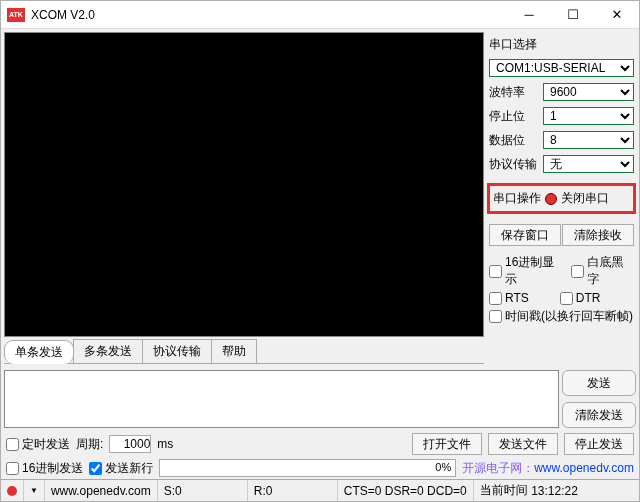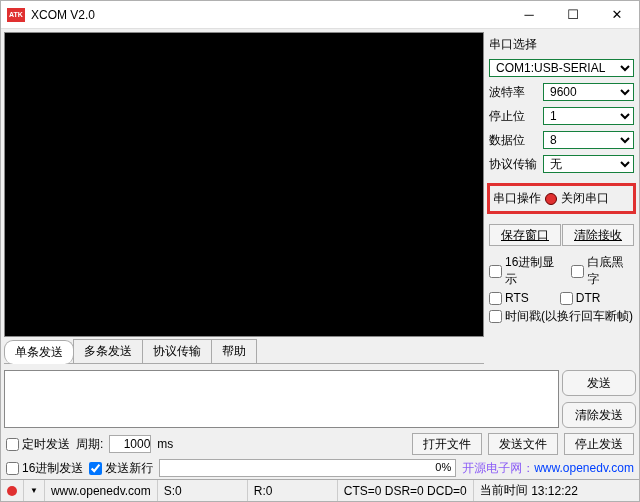--- a/index.html
+++ b/index.html
@@ -34,21 +34,21 @@
 .optrow input[type=text] { width: 42px; border: 1px solid #aaa; height: 18px; font-size: 12px; text-align: right; }
 .progress { flex: 1; height: 18px; border: 1px solid #aaa; background: #fff; position: relative; }
 .progress span { position: absolute; right: 4px; top: 1px; font-size: 11px; }
 .adrow { padding: 2px 5px; font-size: 12px; }
 .adrow a { color: #0040ff; text-decoration: none; }
 .adrow .red { color: #8b5cf6; }
 .status { height: 22px; border-top: 1px solid #aaa; display: flex; align-items: center; background: #f0f0f0; font-size: 12px; }
 .status .cell { padding: 0 6px; border-right: 1px solid #ccc; height: 100%; display: flex; align-items: center; }
 .status .dot { width: 10px; height: 10px; border-radius: 50%; background: #e03030; }
 .status .tri { font-size: 8px; }
-.btnrow { display: flex; gap: 1px; padding: 0 2px; text-decoration: underline; }
+.btnrow { display: flex; gap: 1px; padding: 0 2px; }
 </style>
 </head>
 <body>
 
 <div class="titlebar">
   <div class="logo">ATK</div>
   <div class="title">XCOM V2.0</div>
   <div class="btn">─</div>
   <div class="btn">☐</div>
   <div class="btn">✕</div>

